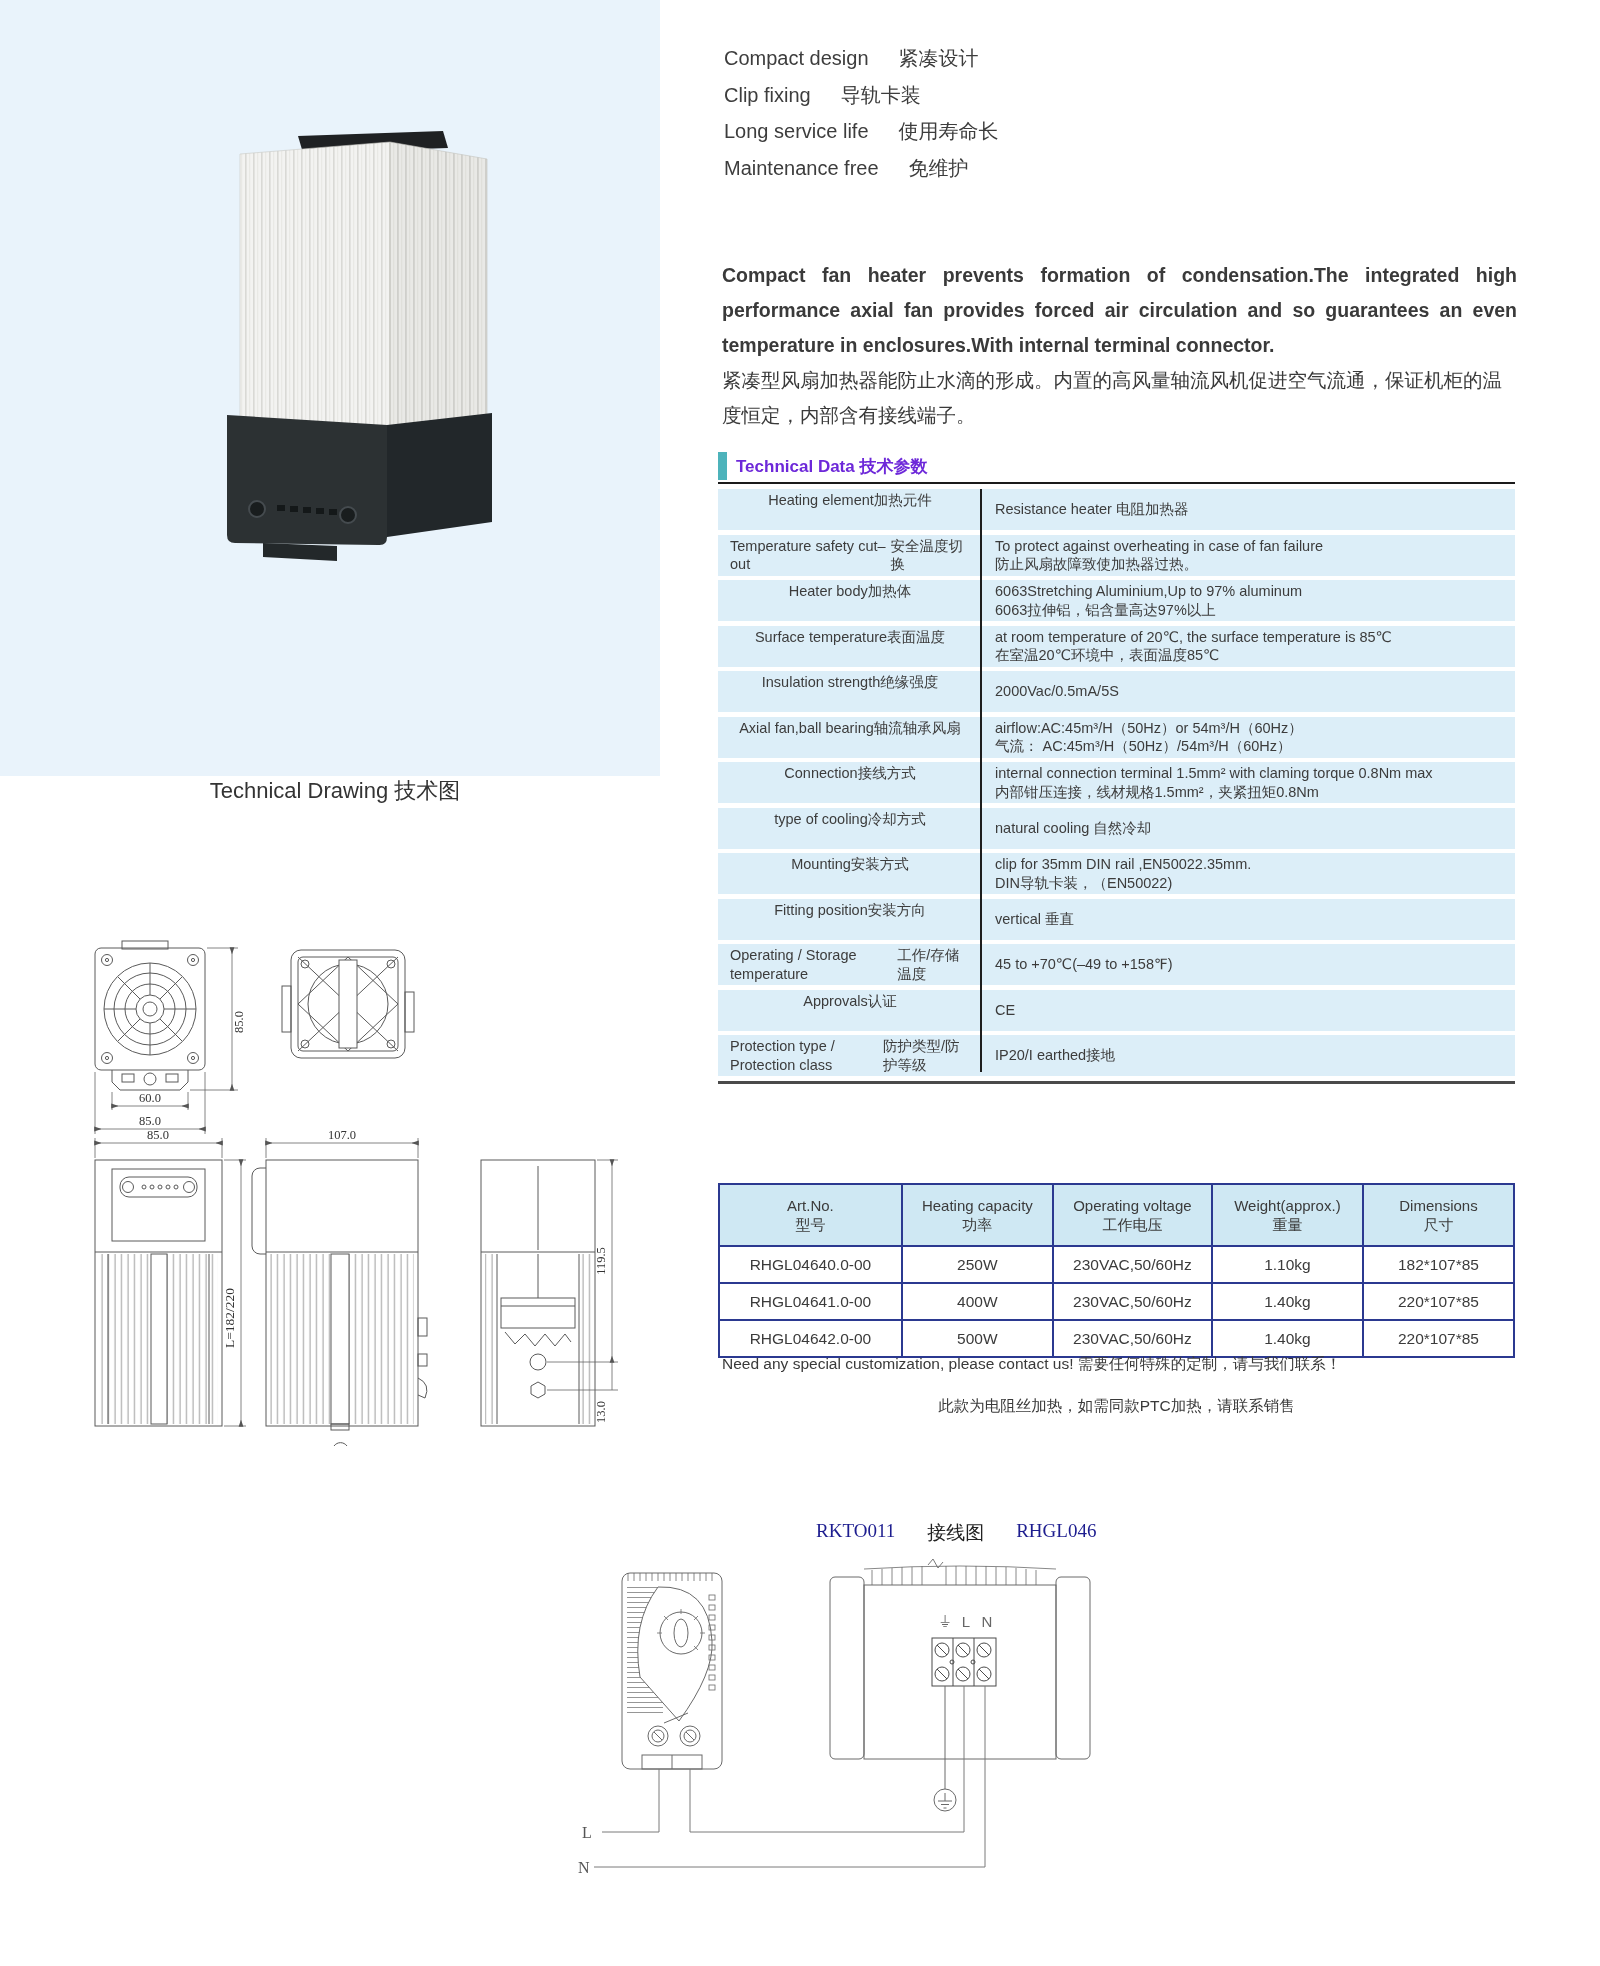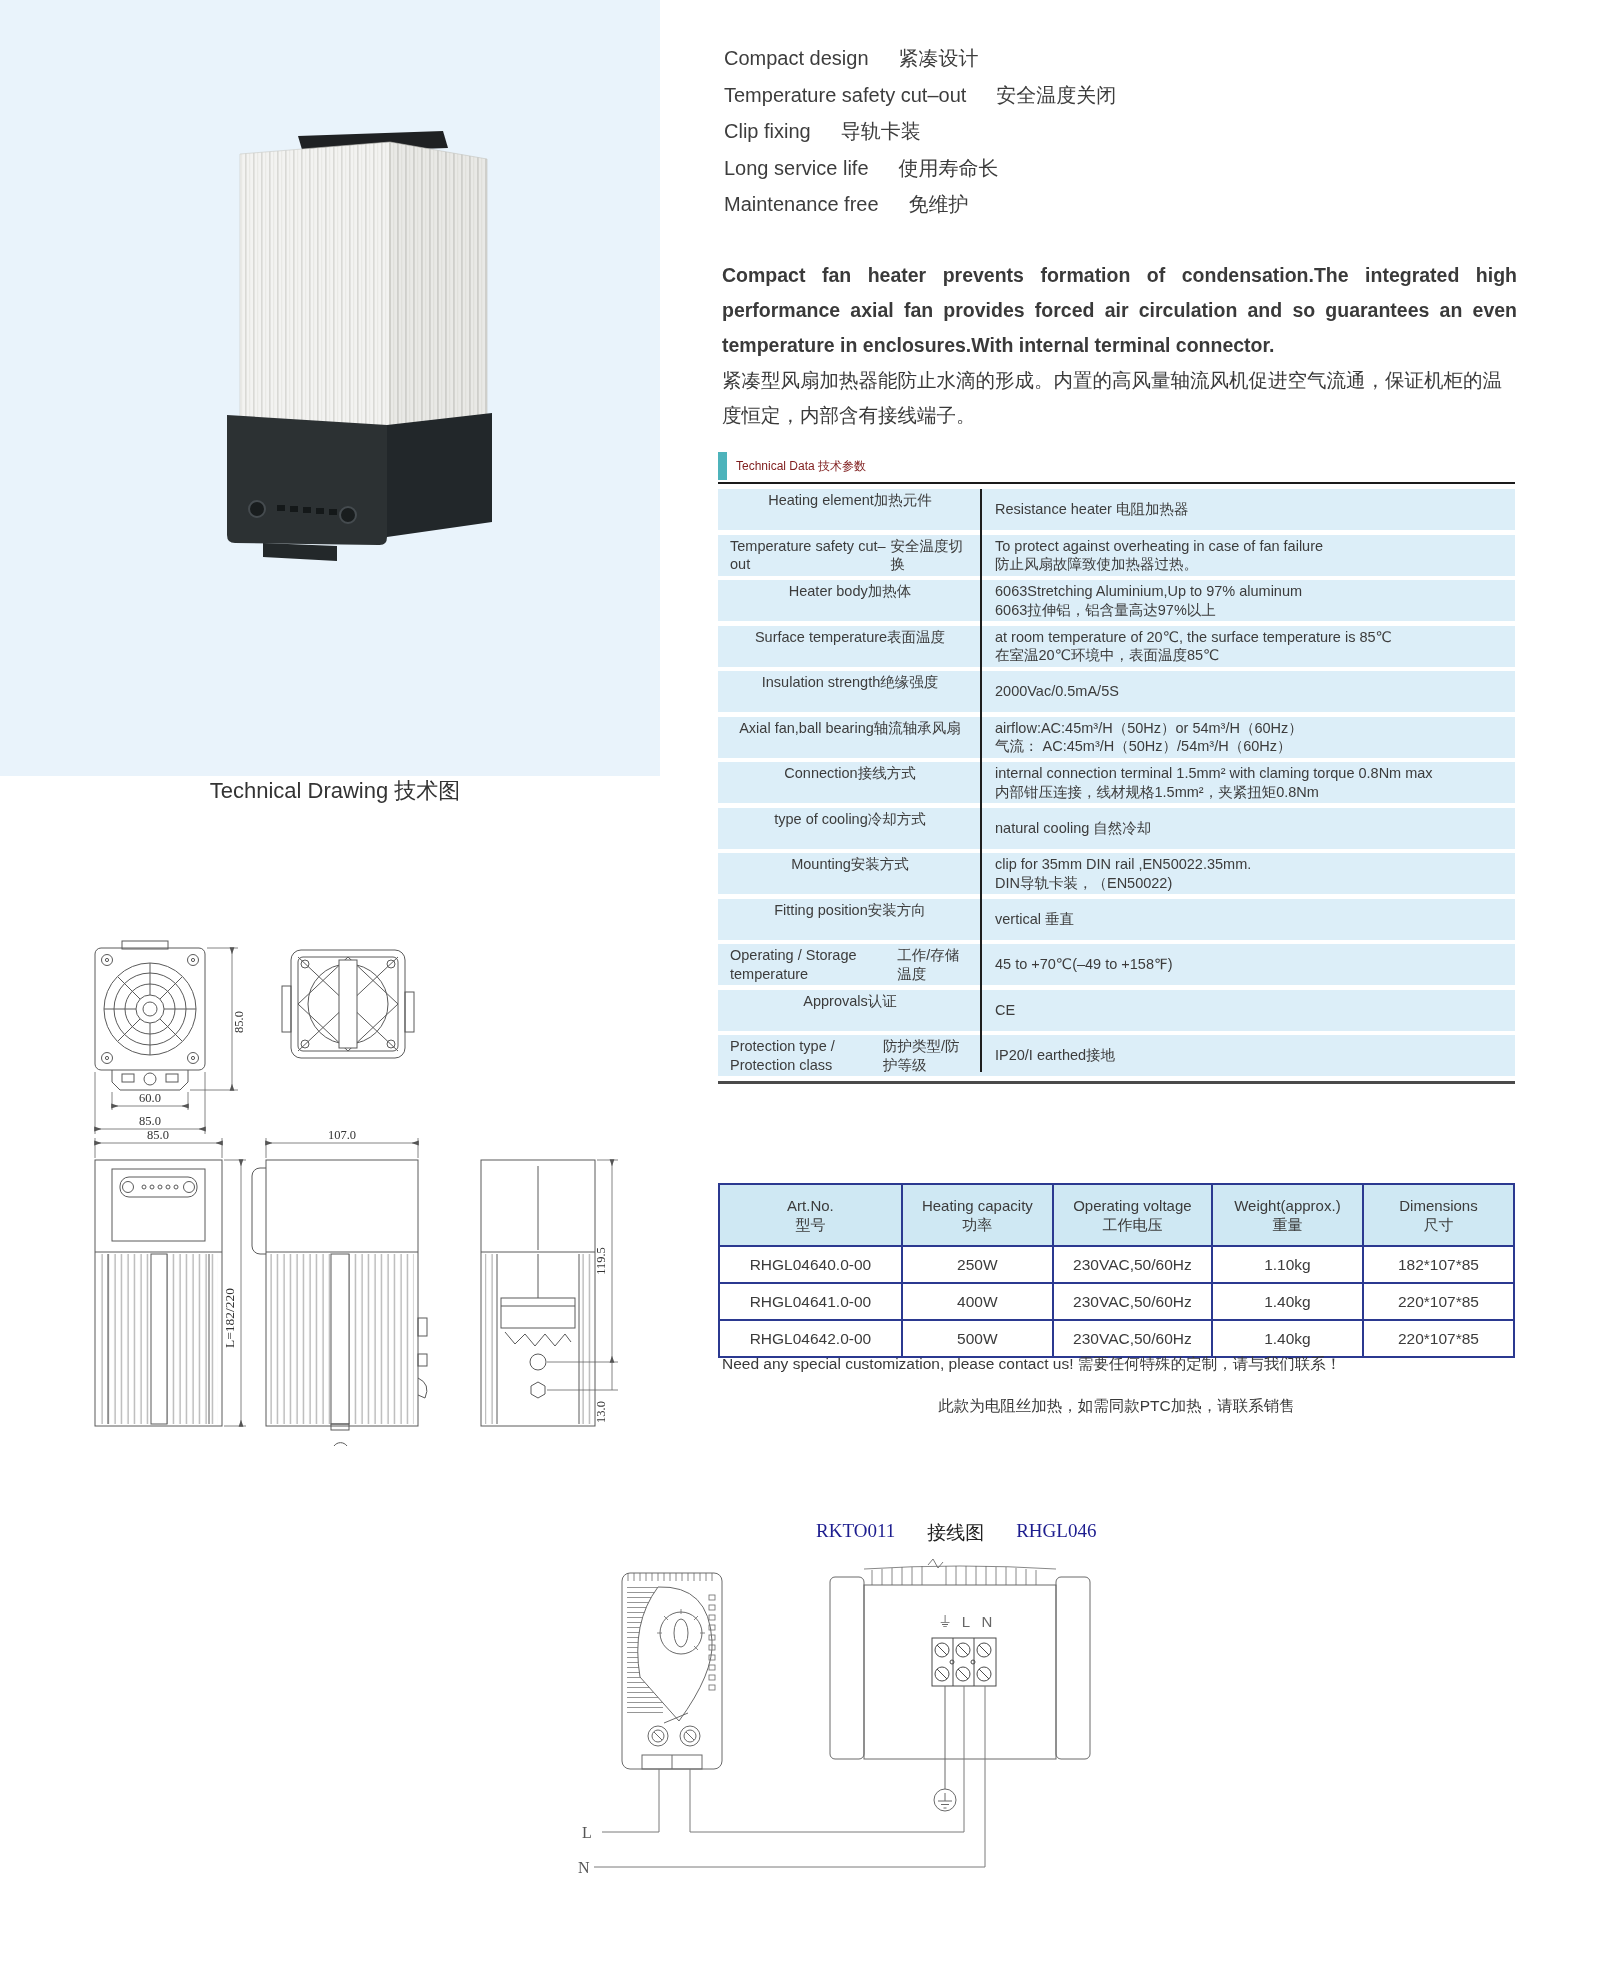--- a/index.html
+++ b/index.html
@@ -11,21 +11,21 @@
   
   .features{position:absolute;left:724px;top:40px;font-size:20px;line-height:36.5px;color:#3d3d3d;}
   .feat .zh{margin-left:30px;}
   
   .desc{position:absolute;left:722px;top:258px;width:795px;font-size:19.5px;line-height:35px;color:#3a3a3a;}
   .desc .en{text-align:justify;font-weight:bold;}
   
   .tech{position:absolute;left:718px;top:450px;width:797px;}
   .tech-head{display:flex;align-items:center;height:32px;border-bottom:2px solid #1b1b1b;}
   .teal-bar{width:9px;height:28px;background:#4db3bb;margin-right:9px;}
-  .tech-title{font-size:12px;font-weight:normal;color:#7f1d1d;}
+  .tech-title{font-size:17px;font-weight:bold;color:#6d28d9;}
   .tech-rows{position:relative;margin-top:5px;}
   .trow{display:flex;background:#dceef8;margin-bottom:4.5px;min-height:41px;font-size:14.5px;line-height:18.5px;}
   .trow .lc{width:262px;box-sizing:border-box;padding:2px 10px 2px 12px;display:flex;flex-direction:row;justify-content:center;}
   .trow .rc{flex:1;box-sizing:border-box;padding:2px 10px 2px 15px;display:flex;flex-direction:column;justify-content:center;}
   .vdiv{position:absolute;left:262px;top:0;bottom:4px;width:2px;background:#1e1e1e;}
   .tech-bottom{height:3.5px;background:#4a4a4a;margin-top:1px;}
   
   .drawing-label{position:absolute;left:60px;top:776px;width:550px;text-align:center;font-size:22px;color:#333;}
   .drawings-svg{position:absolute;left:60px;top:888px;}
   
@@ -83,21 +83,20 @@
           <rect x="85" y="394" width="8" height="6"></rect>
         <rect x="98" y="395" width="8" height="6"></rect>
           <rect x="111" y="396" width="8" height="6"></rect>
         <rect x="124" y="397" width="8" height="6"></rect>
       </g>
     </svg>
   </div>
 
   <div class="features">
     <div class="feat"><span>Compact design</span><span class="zh">紧凑设计</span></div>
-    <div class="feat"><span>Temperature safety cut–out</span><span class="zh">安全温度关闭</span></div>
     <div class="feat"><span>Clip fixing</span><span class="zh">导轨卡装</span></div>
     <div class="feat"><span>Long service life</span><span class="zh">使用寿命长</span></div>
     <div class="feat"><span>Maintenance free</span><span class="zh">免维护</span></div>
   </div>
 
   <div class="desc">
     <div class="en">Compact fan heater prevents formation of condensation.The integrated high performance axial fan provides forced air circulation and so guarantees an even temperature in enclosures.With internal terminal connector.</div>
     <div class="zh">紧凑型风扇加热器能防止水滴的形成。内置的高风量轴流风机促进空气流通，保证机柜的温度恒定，内部含有接线端子。</div>
   </div>
 

